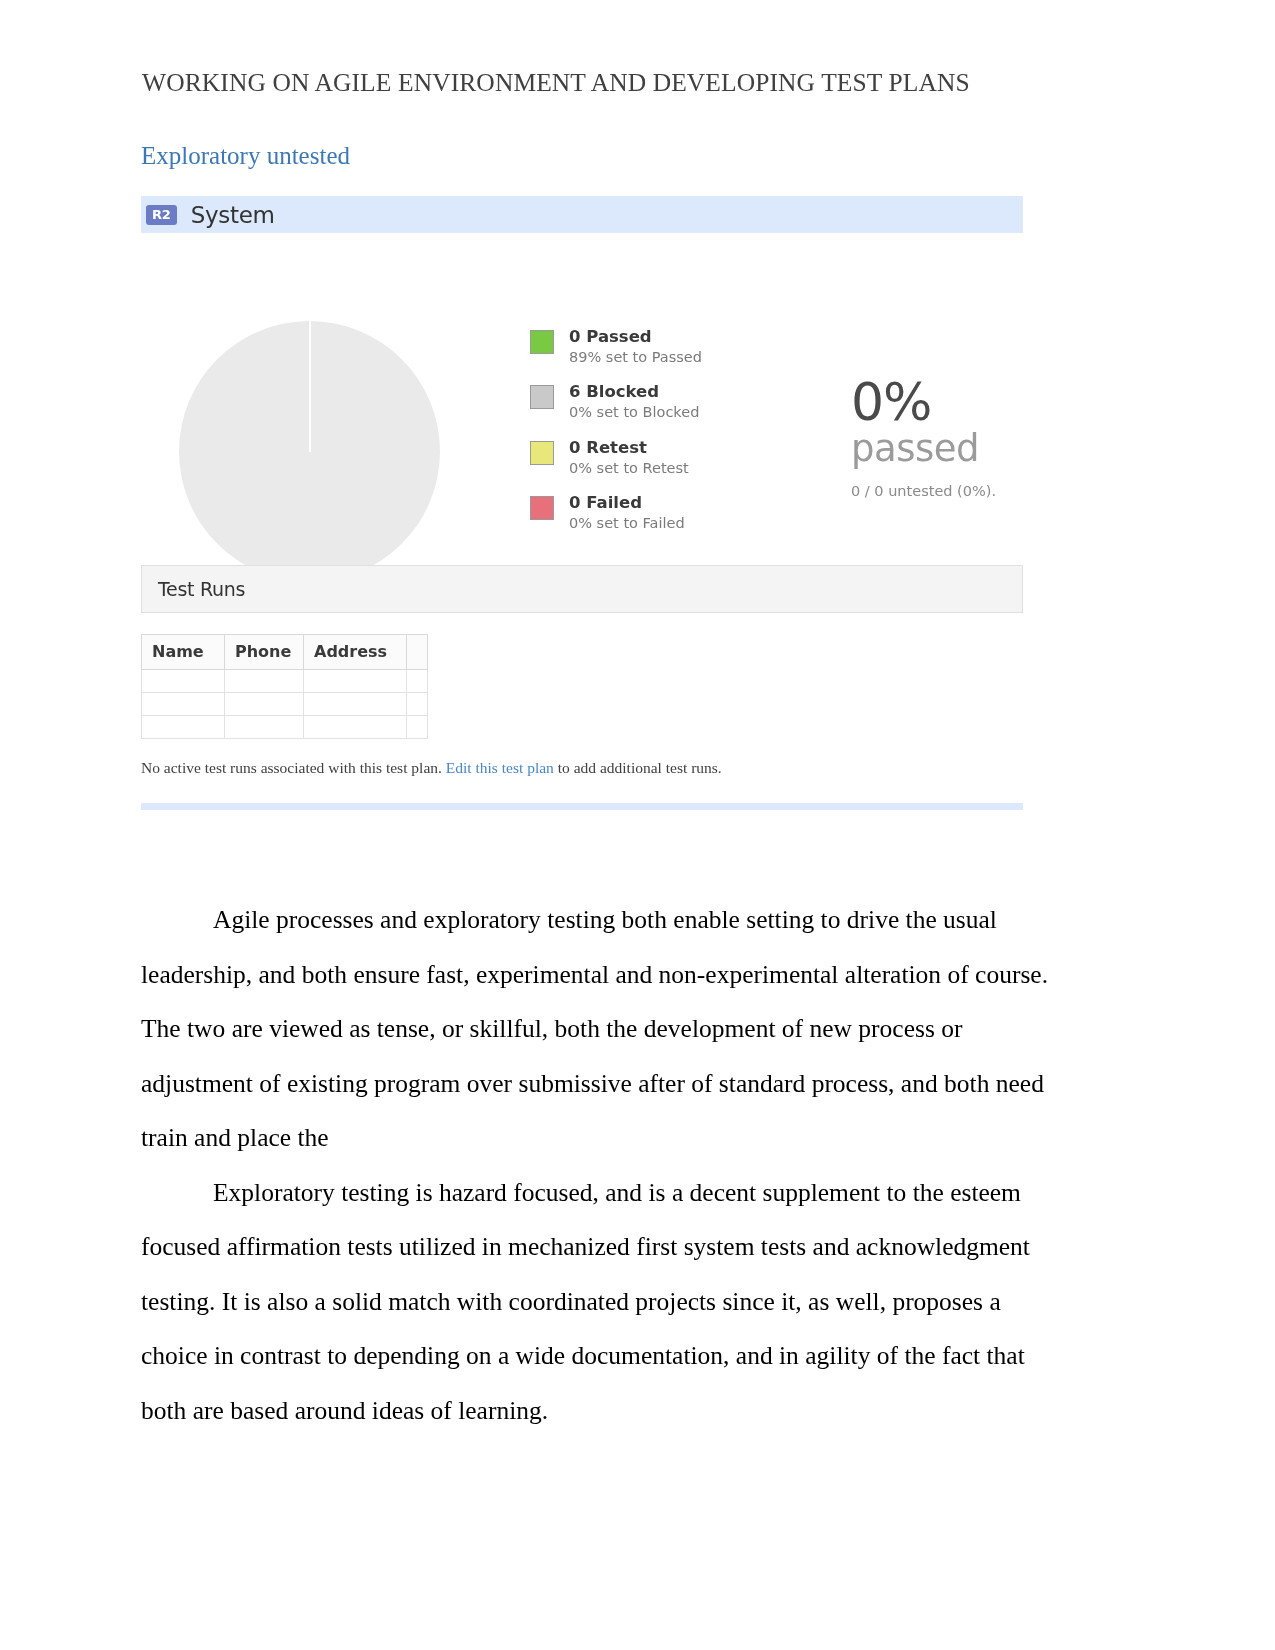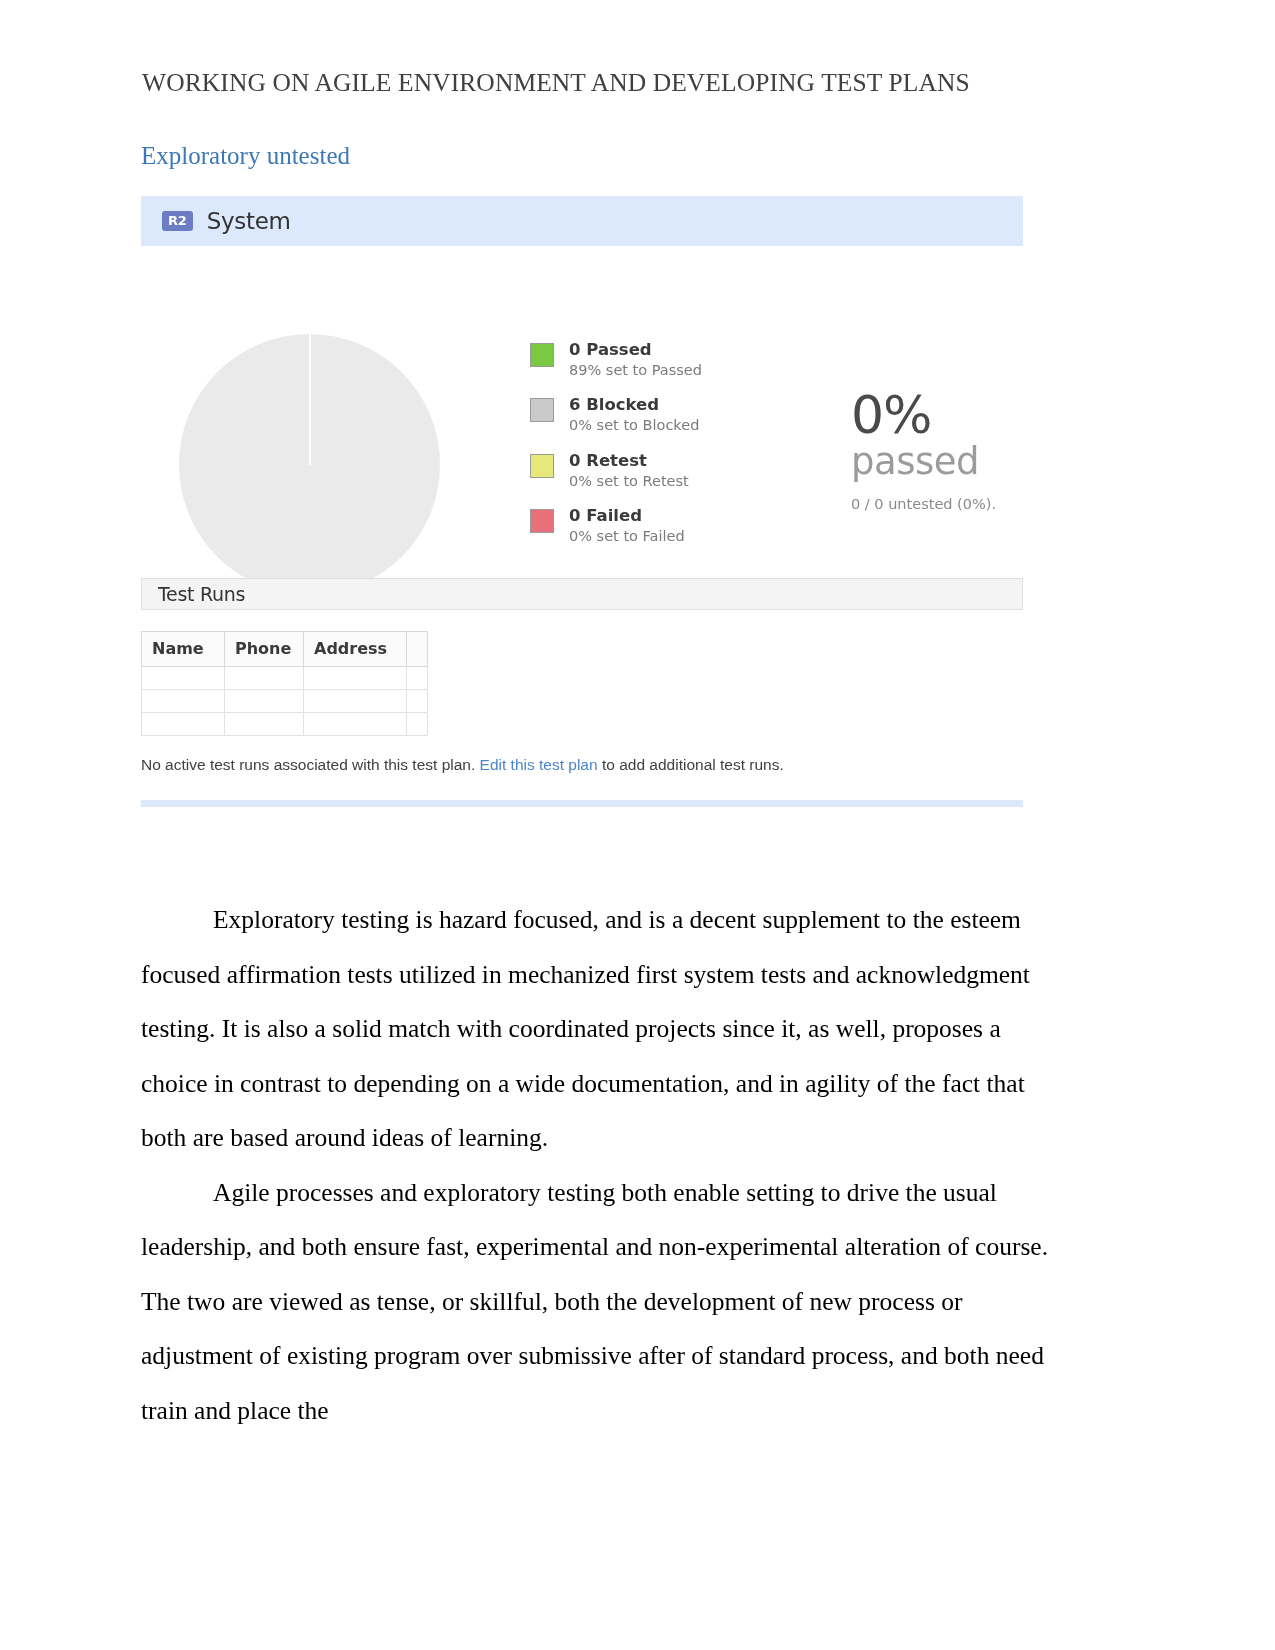--- a/index.html
+++ b/index.html
@@ -44,25 +44,25 @@
     white-space: nowrap;
   }
   
   .widget {
     position: absolute;
     left: 141px;
     top: 196px;
     width: 882px;
   }
   .widget-title-bar {
-    height: 50px;
+    height: 37px;
     background: #dce8fb;
     display: flex;
     align-items: center;
-    padding-left: 21px;
+    padding-left: 5px;
     box-sizing: border-box;
   }
   .r2-badge {
     background: #6b7cc4;
     color: #ffffff;
     font-family: "DejaVu Sans", sans-serif;
     font-size: 13px;
     font-weight: 700;
     border-radius: 3px;
     padding: 3px 6px 4px 6px;
@@ -158,21 +158,21 @@
     font-family: "DejaVu Sans", sans-serif;
     font-size: 14.5px;
     color: #8a8a8a;
     margin-top: 12px;
     white-space: nowrap;
   }
   
   .testruns-bar {
     position: relative;
     margin-top: 2px;
-    height: 32px;
+    height: 48px;
     background: #f4f4f4;
     border: 1px solid #e0e0e0;
     box-sizing: border-box;
     display: flex;
     align-items: center;
     padding-left: 16px;
   }
   .testruns-title {
     font-family: "DejaVu Sans", sans-serif;
     font-size: 19px;
@@ -202,21 +202,21 @@
     height: 22px;
     background: #ffffff;
     padding: 0;
   }
   .col-name { width: 83px; margin-top: 47px; }
   .col-phone { width: 79px; }
   .col-address { width: 103px; }
   .col-extra { width: 16px; }
   .note {
     margin-top: 20px;
-    font-family: Liberation Sans, sans-serif;
+    font-family: Liberation Serif, serif;
     font-size: 15.5px;
     color: #3f3f3f;
     white-space: nowrap;
   }
   .note a {
     color: #4a86c8;
     text-decoration: none;
   }
   .bottom-rule {
     margin-top: 26px;
@@ -345,17 +345,17 @@
       </tbody>
     </table>
 
     <div class="note"><span>No active test runs associated with this test plan. </span><a href="#">Edit this test plan</a><span> to add additional test runs.</span></div>
 
     <div class="bottom-rule"></div>
 
   </div>
 
   <div class="body-text">
+    <p>Agile processes and exploratory testing both enable setting to drive the usual leadership, and both ensure fast, experimental and non-experimental alteration of course. The two are viewed as tense, or skillful, both the development of new process or adjustment of existing program over submissive after of standard process, and both need train and place the</p>
     <p>Exploratory testing is hazard focused, and is a decent supplement to the esteem focused affirmation tests utilized in mechanized first system tests and acknowledgment testing. It is also a solid match with coordinated projects since it, as well, proposes a choice in contrast to depending on a wide documentation, and in agility of the fact that both are based around ideas of learning.</p>
-    <p>Agile processes and exploratory testing both enable setting to drive the usual leadership, and both ensure fast, experimental and non-experimental alteration of course. The two are viewed as tense, or skillful, both the development of new process or adjustment of existing program over submissive after of standard process, and both need train and place the</p>
   </div>
 
 </div>
 
 </body></html>

